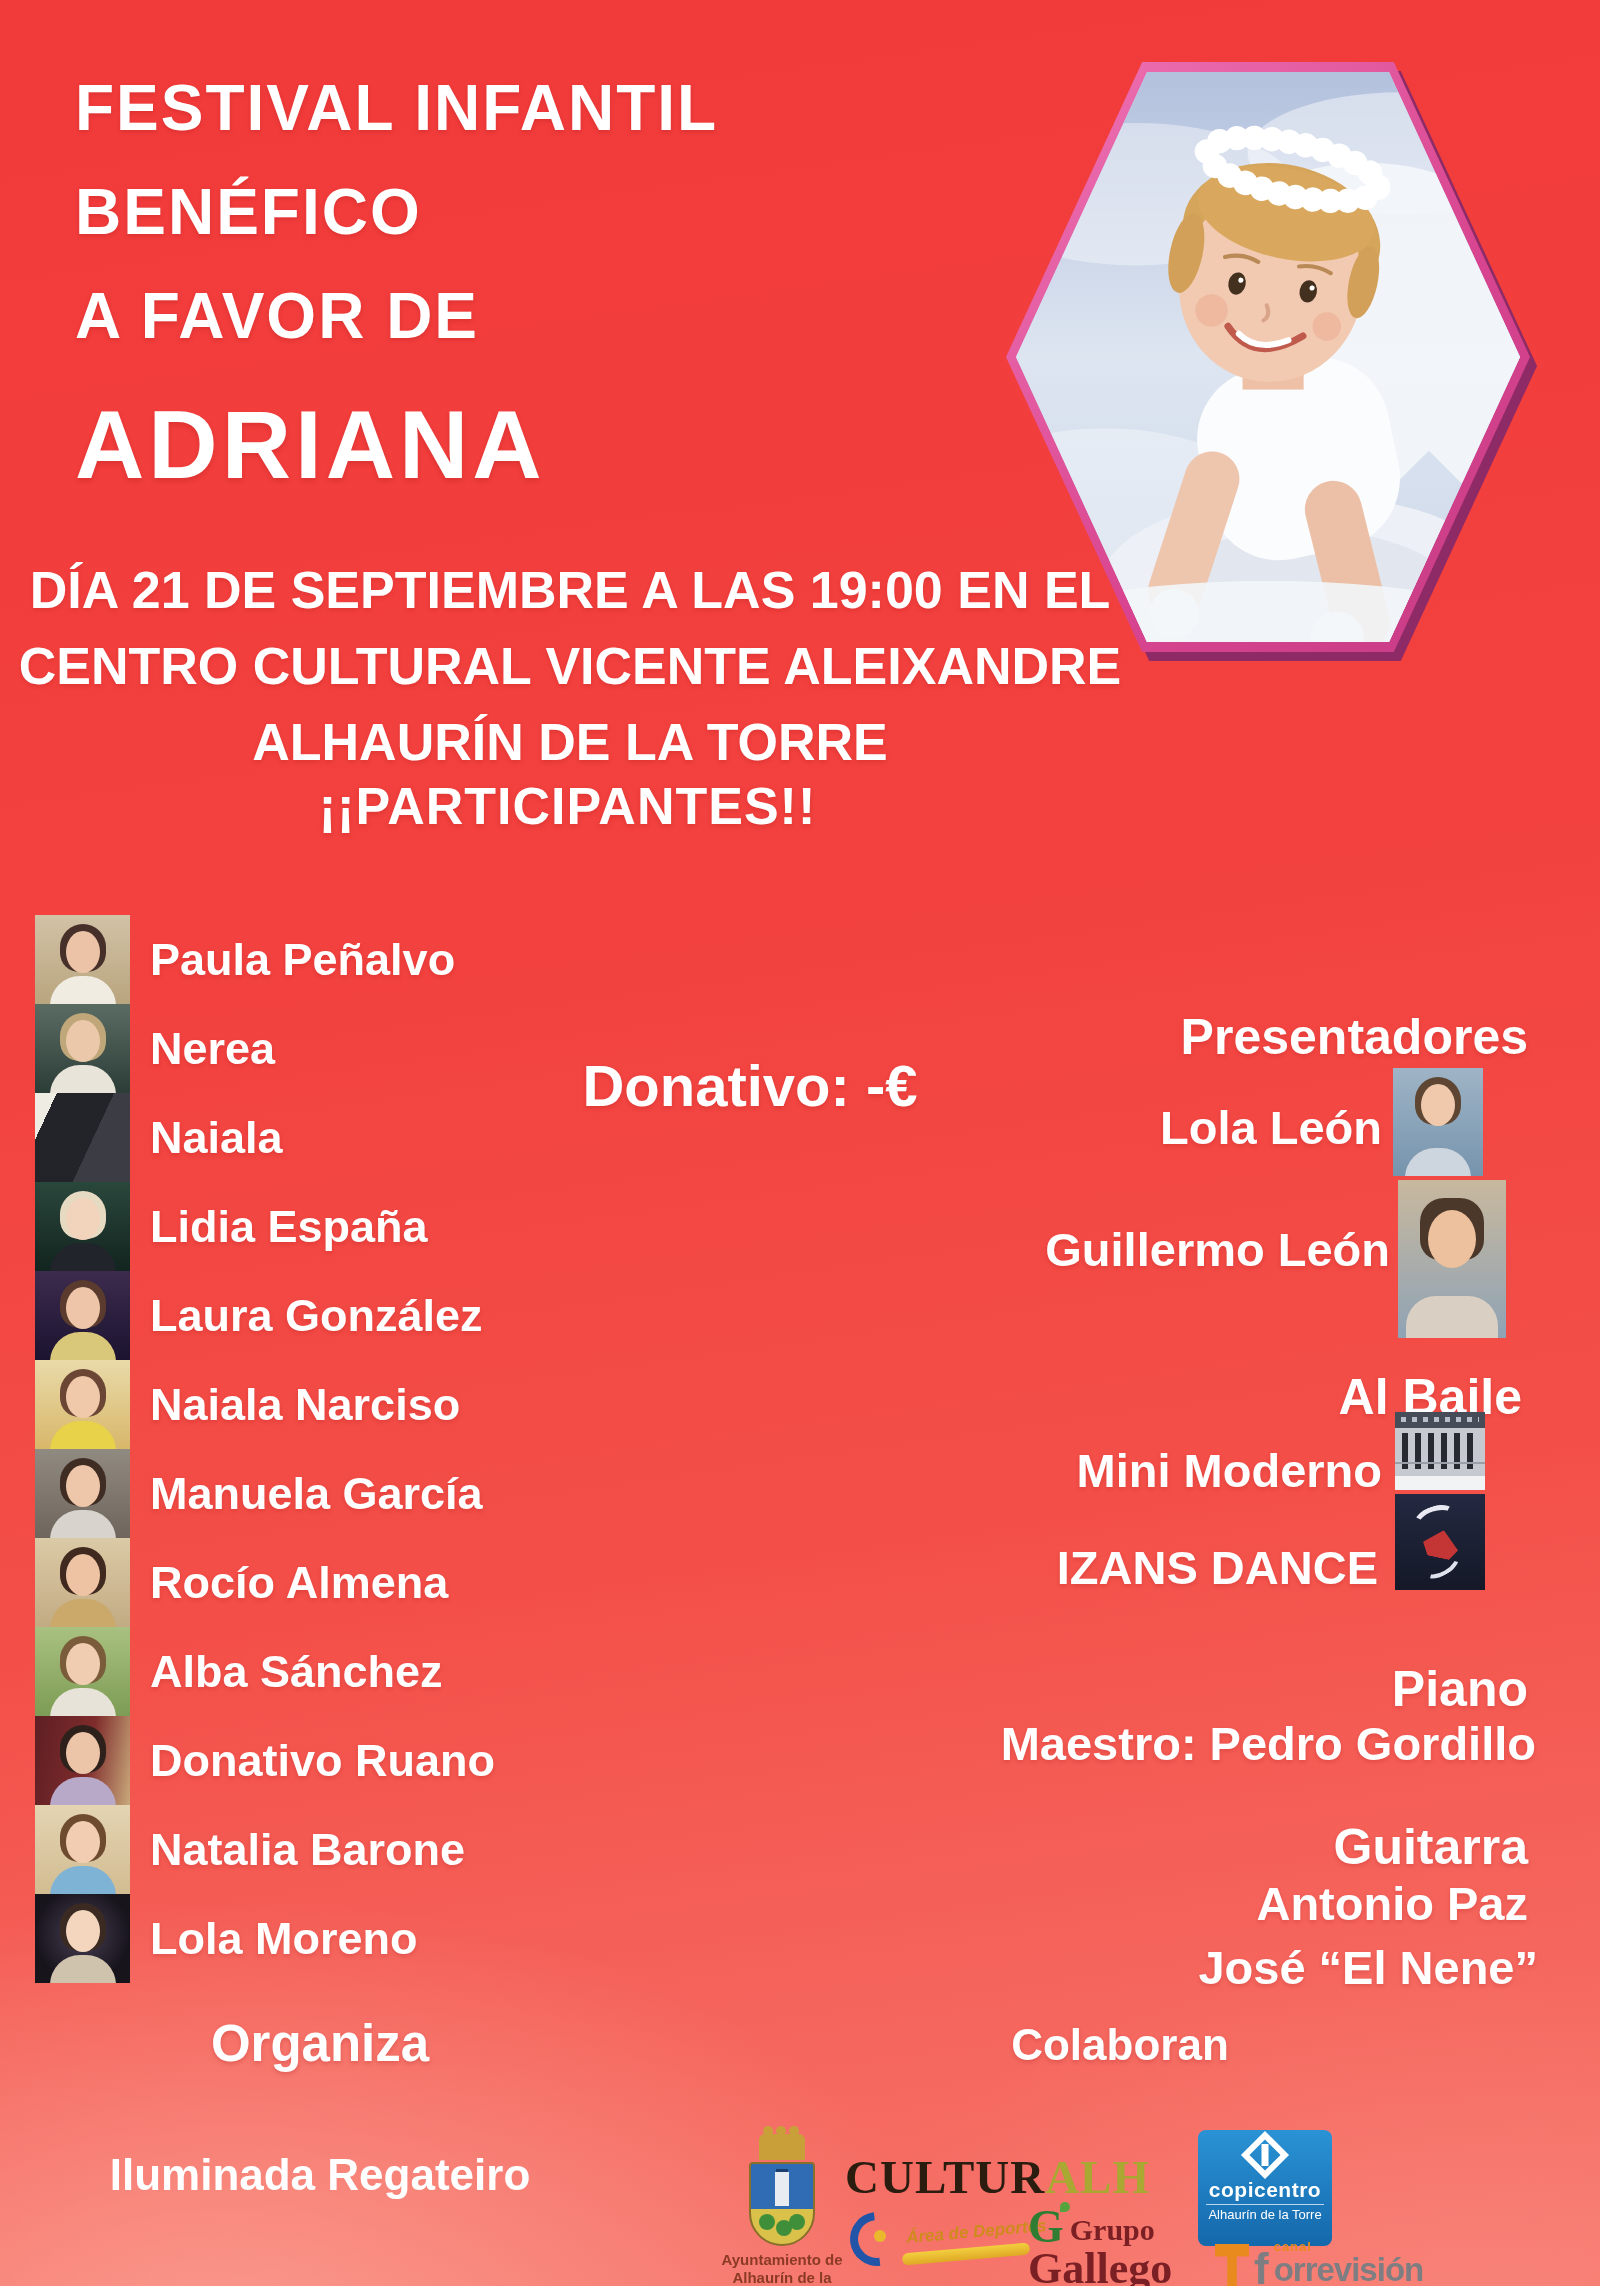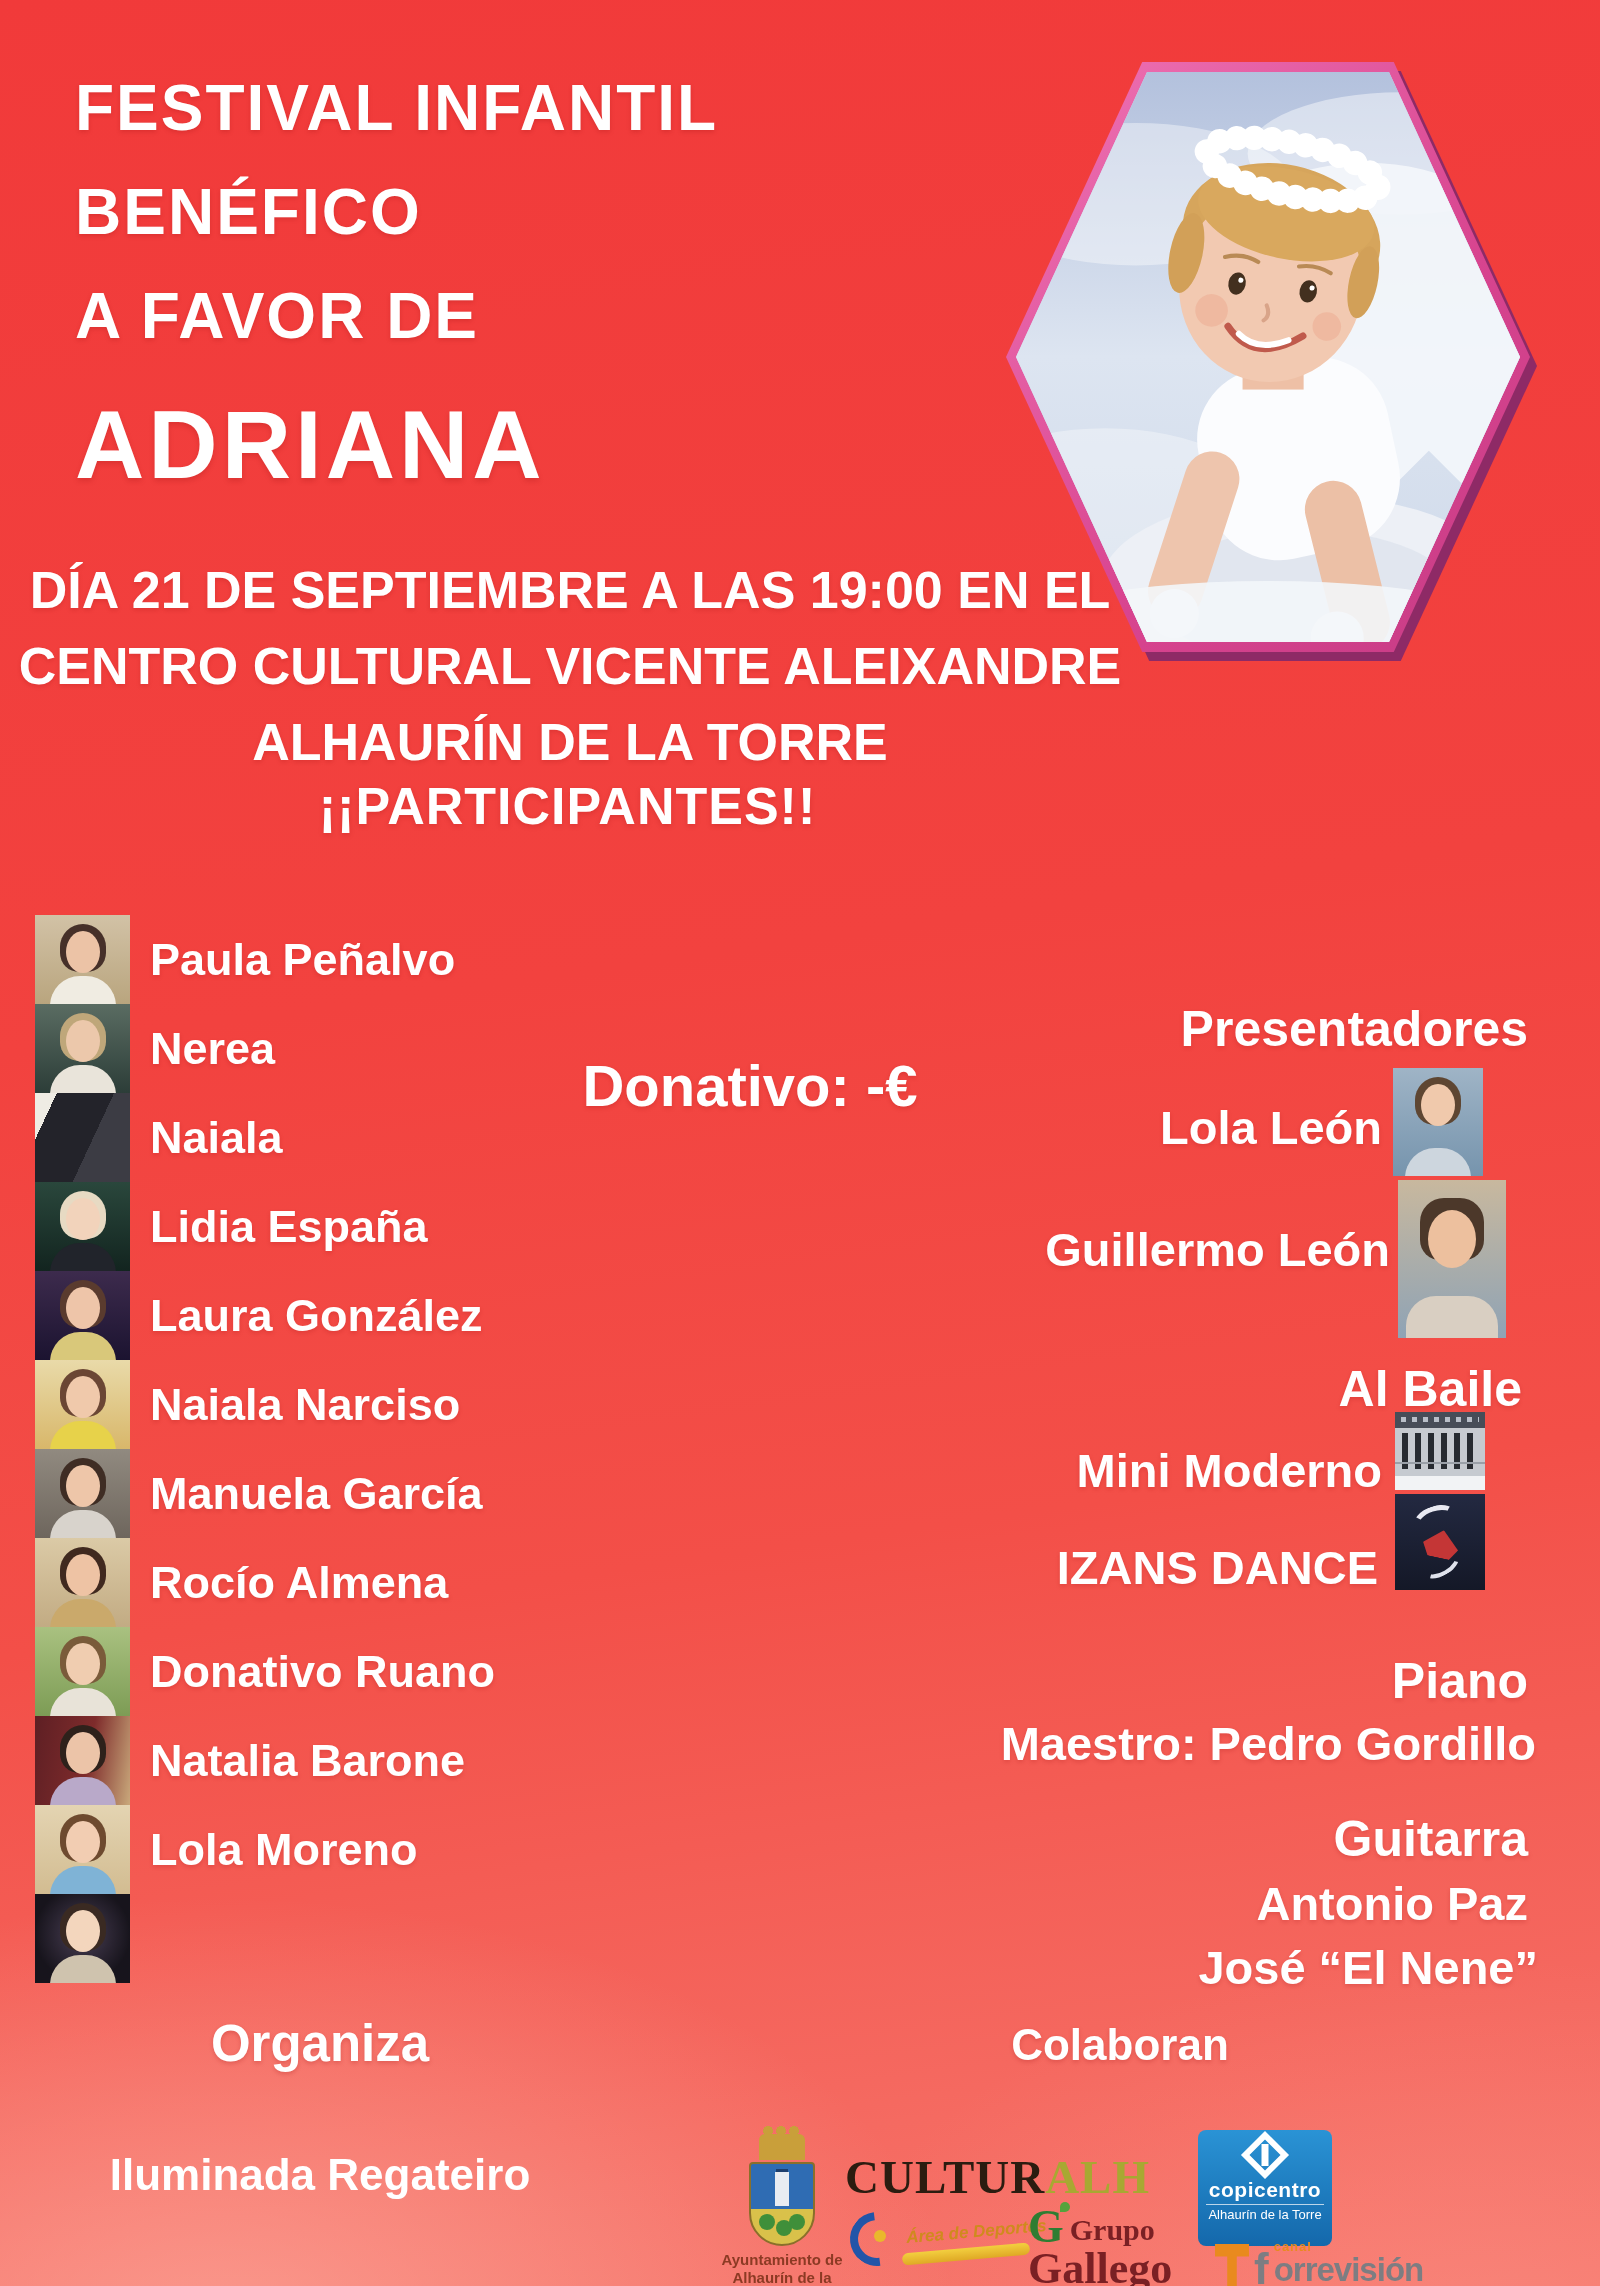--- a/index.html
+++ b/index.html
@@ -61,21 +61,21 @@
   .name-row{ height:89px; display:flex; align-items:center; font-size:45px; font-weight:700;
              white-space:nowrap; text-shadow:0 2px 4px rgba(160,20,20,.22); }
 
   
   .donation{ position:absolute; left:450px; top:1052px; width:600px; text-align:center;
              font-size:58px; font-weight:700; text-shadow:0 2px 4px rgba(160,20,20,.25); }
 
   
   .r{ position:absolute; font-weight:700; font-size:47px; white-space:nowrap;
       text-shadow:0 2px 4px rgba(160,20,20,.22); }
-  .r-head{ font-size:50px; }
+  .r-head{ font-size:50px;margin-top:8px; }
 
   .rphoto{ position:relative; overflow:hidden; }
   .abs{ position:absolute; }
   .big .ph-face{ width:48px; height:58px; top:30px; margin-left:-24px; }
   .big .ph-hair{ width:64px; height:62px; top:18px; margin-left:-32px; }
   .big .ph-body{ width:92px; height:50px; margin-left:-46px; }
 
   .mini{ background:linear-gradient(180deg,#474d58 0 20%, #c6cad0 20% 82%, #f2f3f5 82% 100%); }
   .mini-band{ position:absolute; top:5px; left:6px; right:6px; height:5px;
               background:repeating-linear-gradient(90deg,#b9bfc9 0 5px, transparent 5px 11px); }
@@ -294,20 +294,21 @@
 
   <div class="names">
     <div class="name-row">Paula Peñalvo</div>
     <div class="name-row">Nerea</div>
     <div class="name-row">Naiala</div>
     <div class="name-row">Lidia España</div>
     <div class="name-row">Laura González</div>
     <div class="name-row">Naiala Narciso</div>
     <div class="name-row">Manuela García</div>
     <div class="name-row">Rocío Almena</div>
+    <div class="name-row">Alba Sánchez</div>
     <div class="name-row">Donativo Ruano</div>
     <div class="name-row">Natalia Barone</div>
     <div class="name-row">Lola Moreno</div>
   </div>
 
   <div class="donation">Donativo: -€</div>
 
   <div class="r r-head" style="top:1000px; right:72px;">Presentadores</div>
   <div class="r" style="top:1100px; right:218px;">Lola León</div>
   <div class="r" style="top:1222px; right:210px;">Guillermo León</div>

